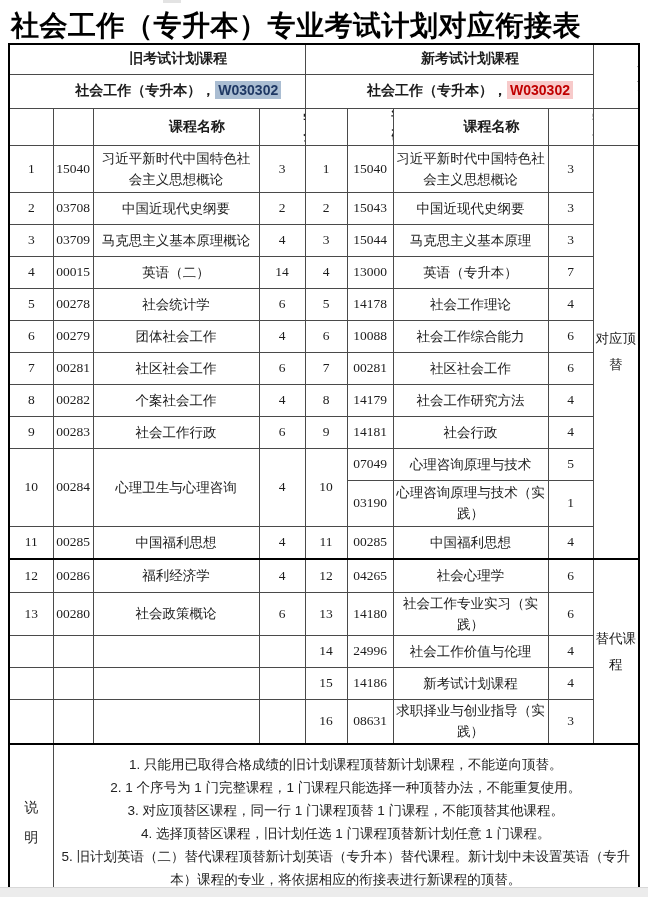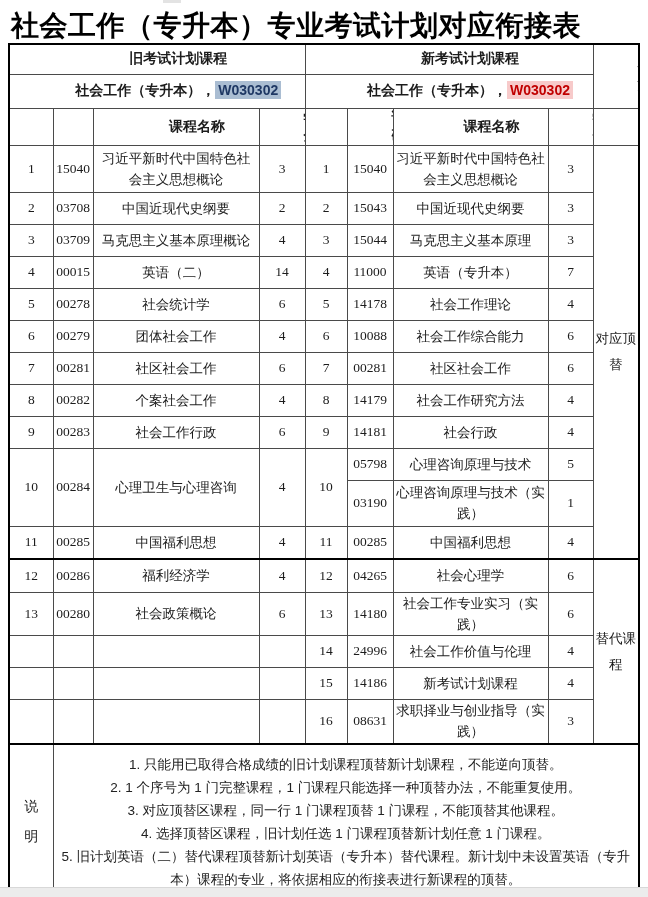--- a/index.html
+++ b/index.html
@@ -15,21 +15,21 @@
   tr.hdr td, tr.colhdr td{font-family:"Liberation Sans","DejaVu Sans",sans-serif;
                  font-weight:bold;font-size:14px;padding-left:44px;}
   td.name{text-align:left;padding:3px 6px 3px 10px;line-height:21px;}
   td.remark-cell{line-height:26px;padding:0 6px;}
   td.remark-hd{font-family:"Liberation Sans","DejaVu Sans",sans-serif;font-weight:bold;}
   tr.sep td{border-top:2px solid #000;}
   .hl-blue{background:#aabdd2;color:#1f3864;padding:1px 3px;}
   .hl-pink{background:#f7caca;color:#c00000;padding:1px 3px;}
   td.notes-label{vertical-align:middle;}
   td.notes-label .stack{width:16px;margin:0 auto;line-height:30px;
-        font-family:Liberation Mono, monospace;font-size:14px;}
+        font-family:Liberation Sans, sans-serif;font-size:14px;}
   td.notes-cell{text-align:left;vertical-align:top;padding:9px 28px 0 13px;
         font-family:"Liberation Sans","DejaVu Sans",sans-serif;
         font-size:12.5px;line-height:23px;color:#222;margin-left:12px;}
   .bottom-strip{position:absolute;left:0;top:887px;width:648px;height:10px;
         background:#ececec;border-top:1px solid #d8d8d8;}
 </style>
 </head>
 <body>
 
 <div class="page">
@@ -101,21 +101,21 @@
       <td>15044</td>
       <td class="name">马克思主义基本原理</td>
       <td>3</td>
     </tr>
     <tr style="height:32px">
       <td>4</td>
       <td>00015</td>
       <td class="name">英语（二）</td>
       <td>14</td>
       <td>4</td>
-      <td>11000</td>
+      <td>13000</td>
       <td class="name">英语（专升本）</td>
       <td>7</td>
     </tr>
     <tr style="height:32px">
       <td>5</td>
       <td>00278</td>
       <td class="name">社会统计学</td>
       <td>6</td>
       <td>5</td>
       <td>14178</td>
@@ -162,21 +162,21 @@
       <td class="name">社会行政</td>
       <td>4</td>
     </tr>
 
     <tr style="height:32px">
       <td rowspan="2">10</td>
       <td rowspan="2">00284</td>
       <td rowspan="2" class="name">心理卫生与心理咨询</td>
       <td rowspan="2">4</td>
       <td rowspan="2">10</td>
-      <td>05798</td>
+      <td>07049</td>
       <td class="name">心理咨询原理与技术</td>
       <td>5</td>
     </tr>
     <tr style="height:46px">
       <td>03190</td>
       <td class="name">心理咨询原理与技术（实践）</td>
       <td>1</td>
     </tr>
     <tr style="height:33px">
       <td>11</td>

